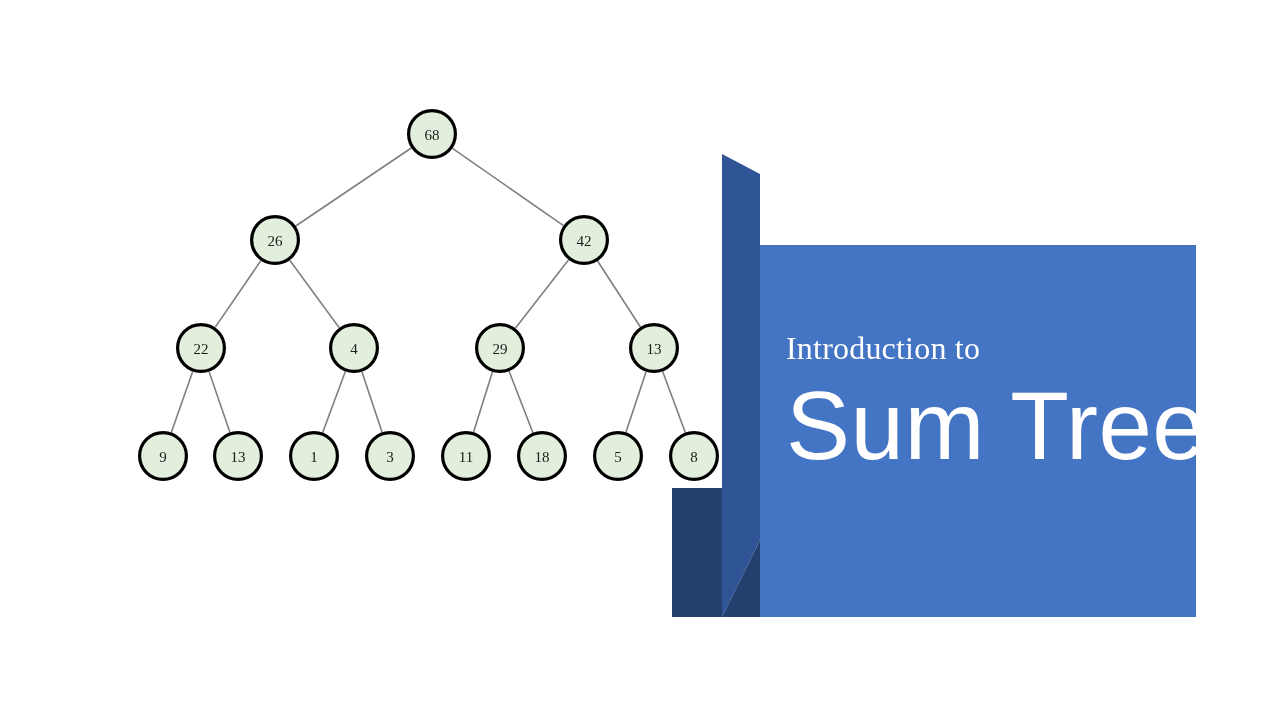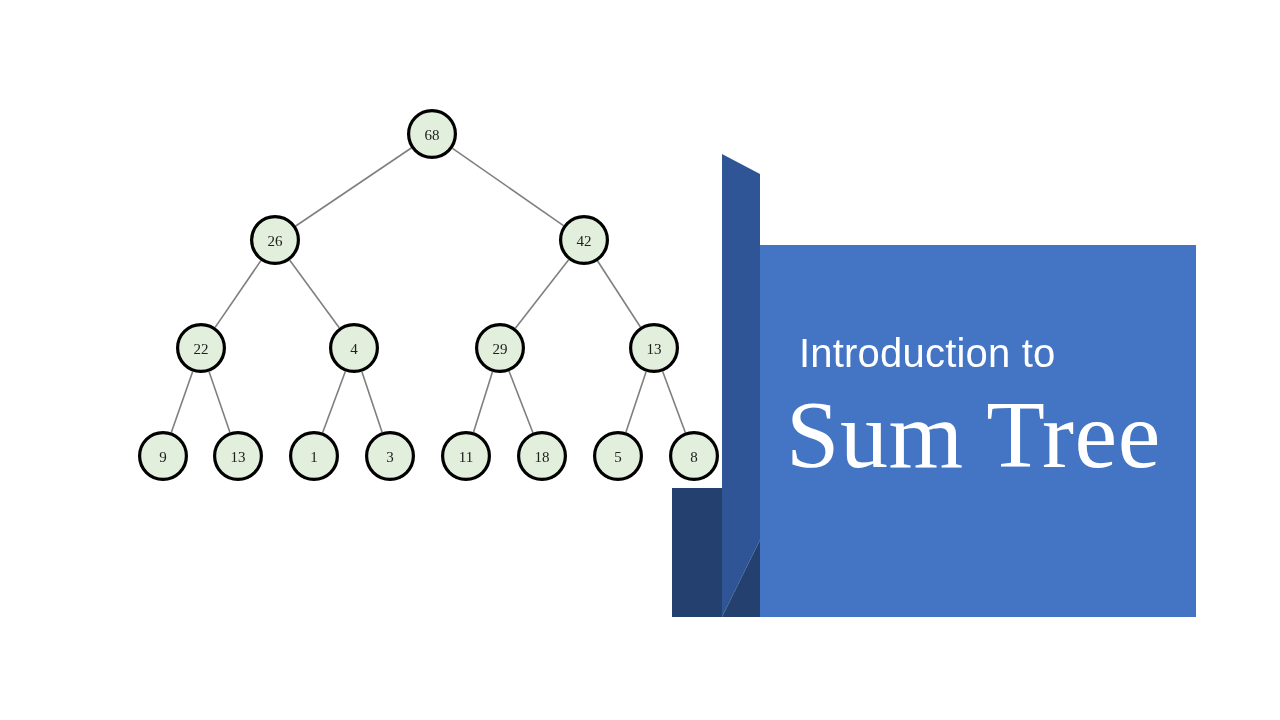--- a/index.html
+++ b/index.html
@@ -59,31 +59,30 @@
   #banner svg { display: block; }
 
   
   #title-block {
     position: absolute;
     left: 786px;
     top: 330px;
     width: 420px;
   }
   #title-small {
-    font-family: Liberation Sans, sans-serif;
-    font-size: 40px;
+    font-family: Liberation Serif, serif;
+    font-size: 32px;
     font-weight: 300;
     color: #ffffff;
     line-height: 1.15;
     letter-spacing: 0.2px;
     white-space: nowrap;
-    margin-left: 13px;
   }
   #title-large {
-    font-family: Liberation Serif, serif;
+    font-family: Liberation Sans, sans-serif;
     font-size: 96px;
     font-weight: 300;
     color: #ffffff;
     line-height: 1.1;
     letter-spacing: 0.5px;
     margin-top: 6px;
     white-space: nowrap;
   }
 </style>
 </head>

